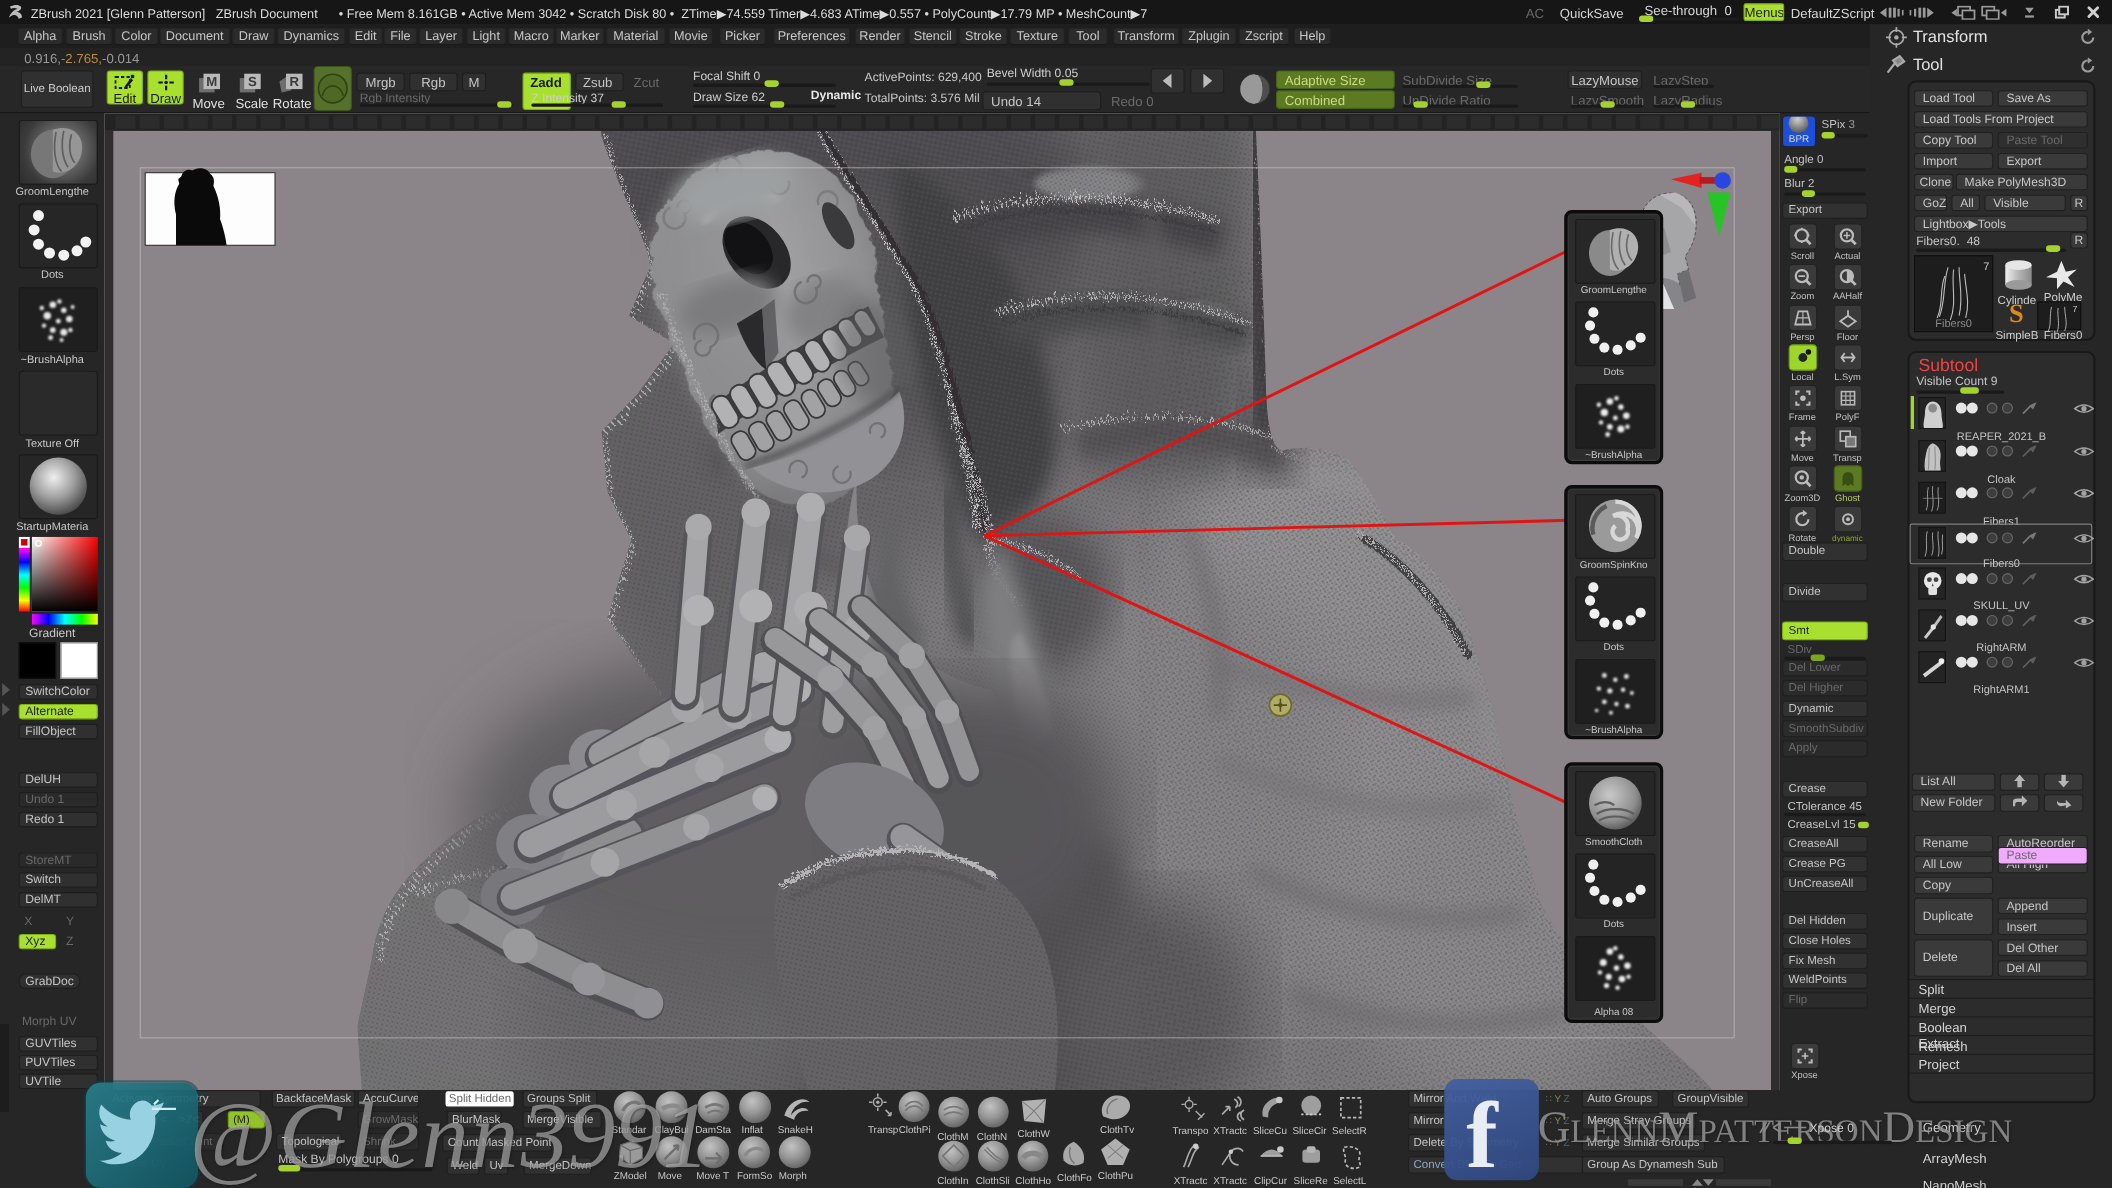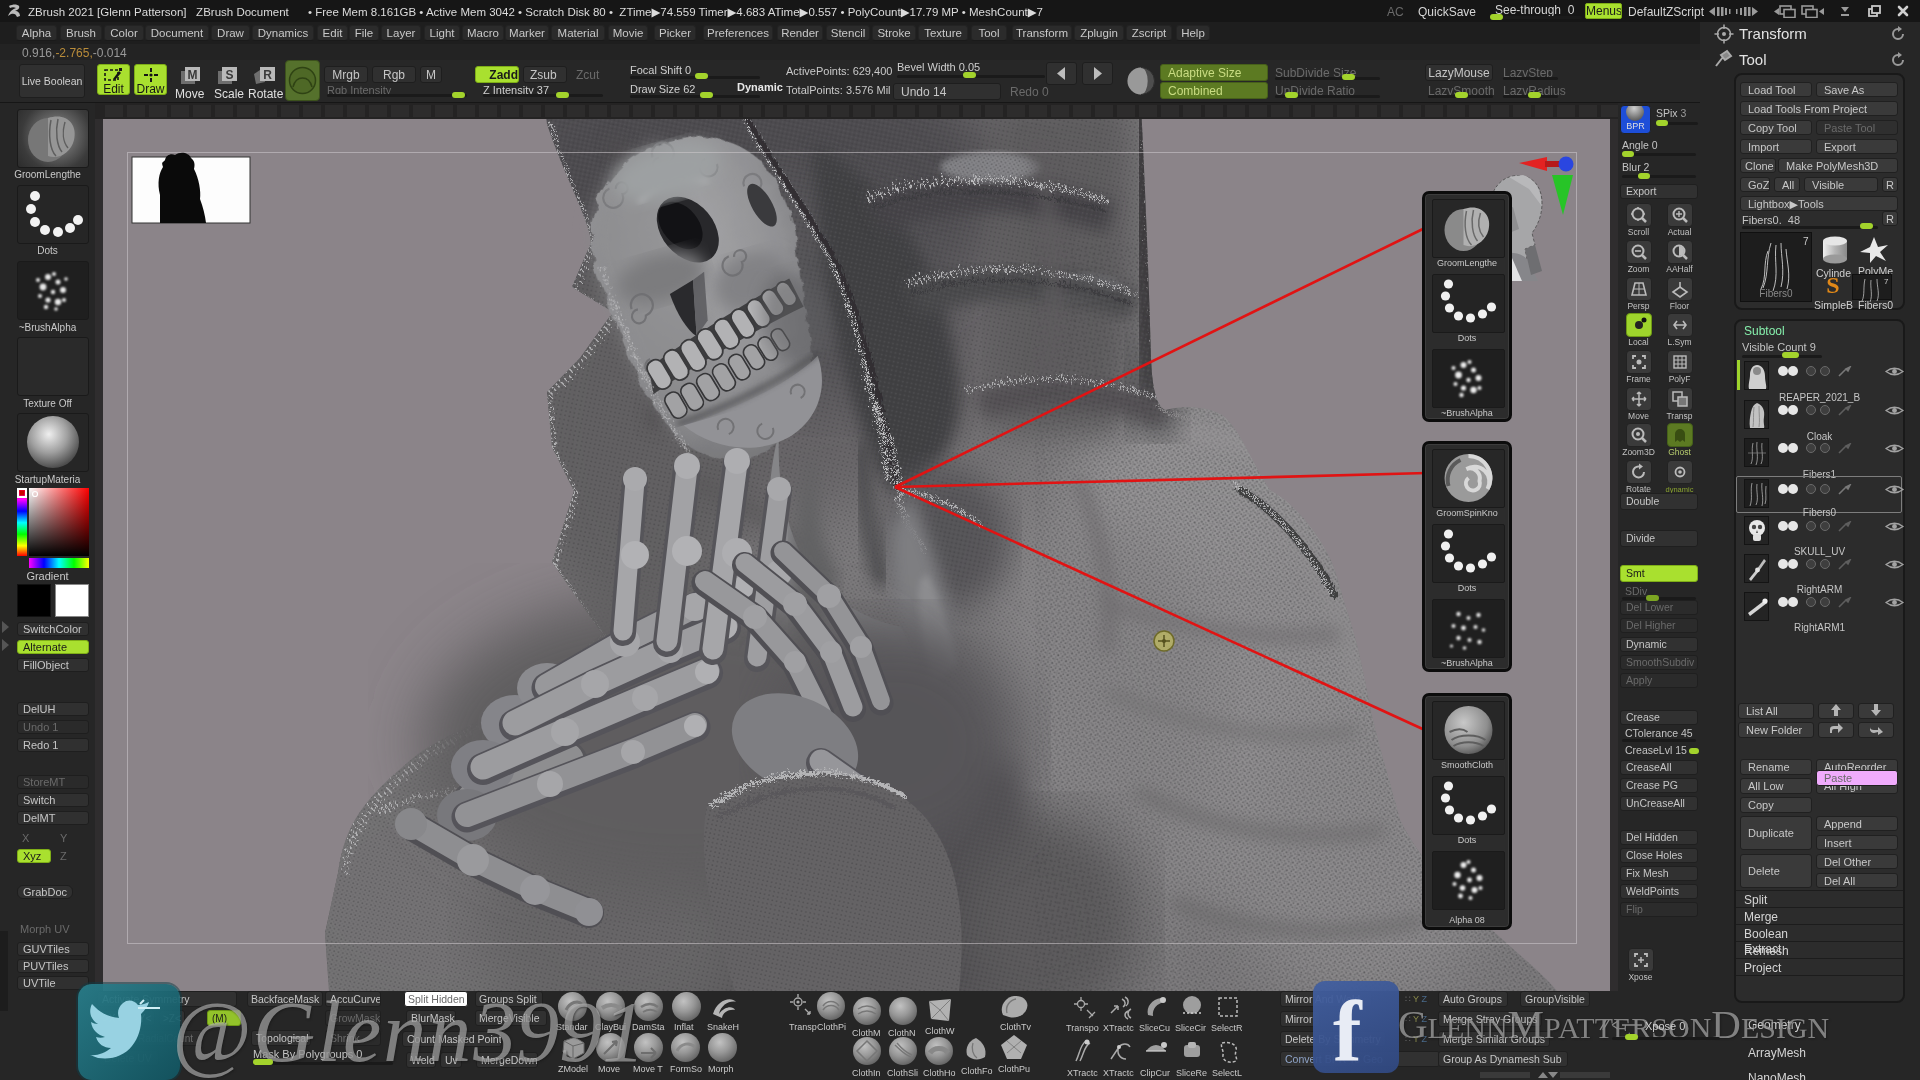--- a/index.html
+++ b/index.html
@@ -135,21 +135,21 @@
         <path d="M7 26 C10 14 23 14 26 26" fill="none" stroke="#2f4314" stroke-width="1.5"></path>
       </svg></div>
 
 <div class="b" style="left:324px;top:6px;width:44px;height:17px;line-height:16px;font-size:12px">Mrgb</div>
 <div class="b" style="left:372px;top:6px;width:44px;height:17px;line-height:16px;font-size:12px">Rgb</div>
 <div class="b" style="left:420px;top:6px;width:22px;height:17px;line-height:16px;font-size:12px">M</div>
 <div class="lbl dim" style="left:327px;top:24px;font-size:11px">Rgb Intensity</div>
 <div class="sl" style="left:327px;top:34px;width:140px"></div>
 <div class="sh" style="left:452px;top:32px"></div>
 
-<div class="b grn" style="left:475px;top:6px;width:44px;height:17px;line-height:16px;font-size:12px;font-weight:bold;text-align:right;padding-left:6px">Zadd</div>
+<div class="b grn" style="left:475px;top:6px;width:44px;height:34px;line-height:16px;font-size:12px;font-weight:bold;text-align:left;padding-left:6px">Zadd</div>
 <div class="b" style="left:523px;top:6px;width:44px;height:17px;line-height:16px;font-size:12px;text-align:left;padding-left:6px">Zsub</div>
 <div class="lbl dim" style="left:576px;top:8px;font-size:12px">Zcut</div>
 <div class="lbl" style="left:483px;top:24px;font-size:11px;color:#cfcfcf">Z Intensity 37</div>
 <div class="sl" style="left:483px;top:34px;width:120px"></div>
 <div class="sh" style="left:556px;top:32px"></div>
 
 <div class="lbl" style="left:630px;top:4px;font-size:11px;color:#cfcfcf">Focal Shift 0</div>
 <div class="sl" style="left:630px;top:16px;width:130px"></div>
 <div class="sh" style="left:695px;top:13px"></div>
 <div class="lbl" style="left:630px;top:23px;font-size:11px;color:#cfcfcf">Draw Size 62</div>
@@ -1100,21 +1100,21 @@
 <div class="lbl" style="left:114px;top:277px;font-size:10.5px;color:#cfcfcf">SimpleB</div>
 <div class="ab" style="left:152px;top:252px;width:40px;height:26px;background:#1d1d1d;border:1px solid #101010"><svg width="38" height="28">
         <g stroke="#cfcfcf" stroke-width="0.8" fill="none" opacity="0.9">
           <path d="M12 4 C10 12 12 20 9 26 M18 5 C17 13 20 20 17 27 M24 4 C24 12 27 19 24 26"></path>
         </g>
         <text x="31" y="9" font-size="8" fill="#ccc">7</text>
       </svg></div>
 <div class="lbl" style="left:158px;top:277px;font-size:10.5px;color:#cfcfcf">Fibers0</div>
 
 <div class="ab" style="left:34px;top:297px;width:171px;height:684px;background:#2c2c2c;border:2px solid #191919;border-radius:8px"></div>
-<div class="lbl" style="left:44px;top:302px;font-size:12px;color:#86efac">Subtool</div>
+<div class="lbl" style="left:44px;top:302px;font-size:16px;color:#ef4444">Subtool</div>
 <div class="lbl" style="left:42px;top:319px;font-size:11px">Visible Count 9</div>
 <div class="sl" style="left:42px;top:333px;width:80px"></div>
     <div class="sh" style="left:82px;top:330px;width:17px"></div>
 <div id="strows">
 <style>.pill{position:absolute;width:10px;height:10px;border-radius:50%}.stlb{position:absolute;left:36px;width:167px;text-align:center;font-size:10px;color:#c6c6c6}
 .stth{position:absolute;left:44px;width:25px;height:29px;background:#242424;border:1px solid #141414;overflow:hidden}
 .brsh{position:absolute}</style>
 
 <div class="ab" style="left:37px;top:338px;width:3px;height:30px;background:#9ed42c"></div>
 <div class="stth" style="top:339px"><svg width="24" height="28">

